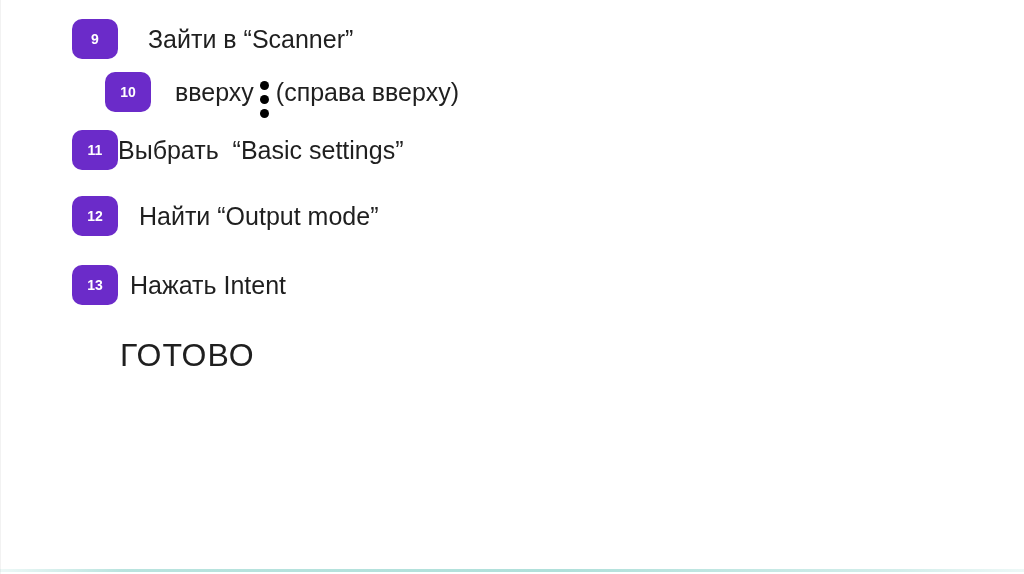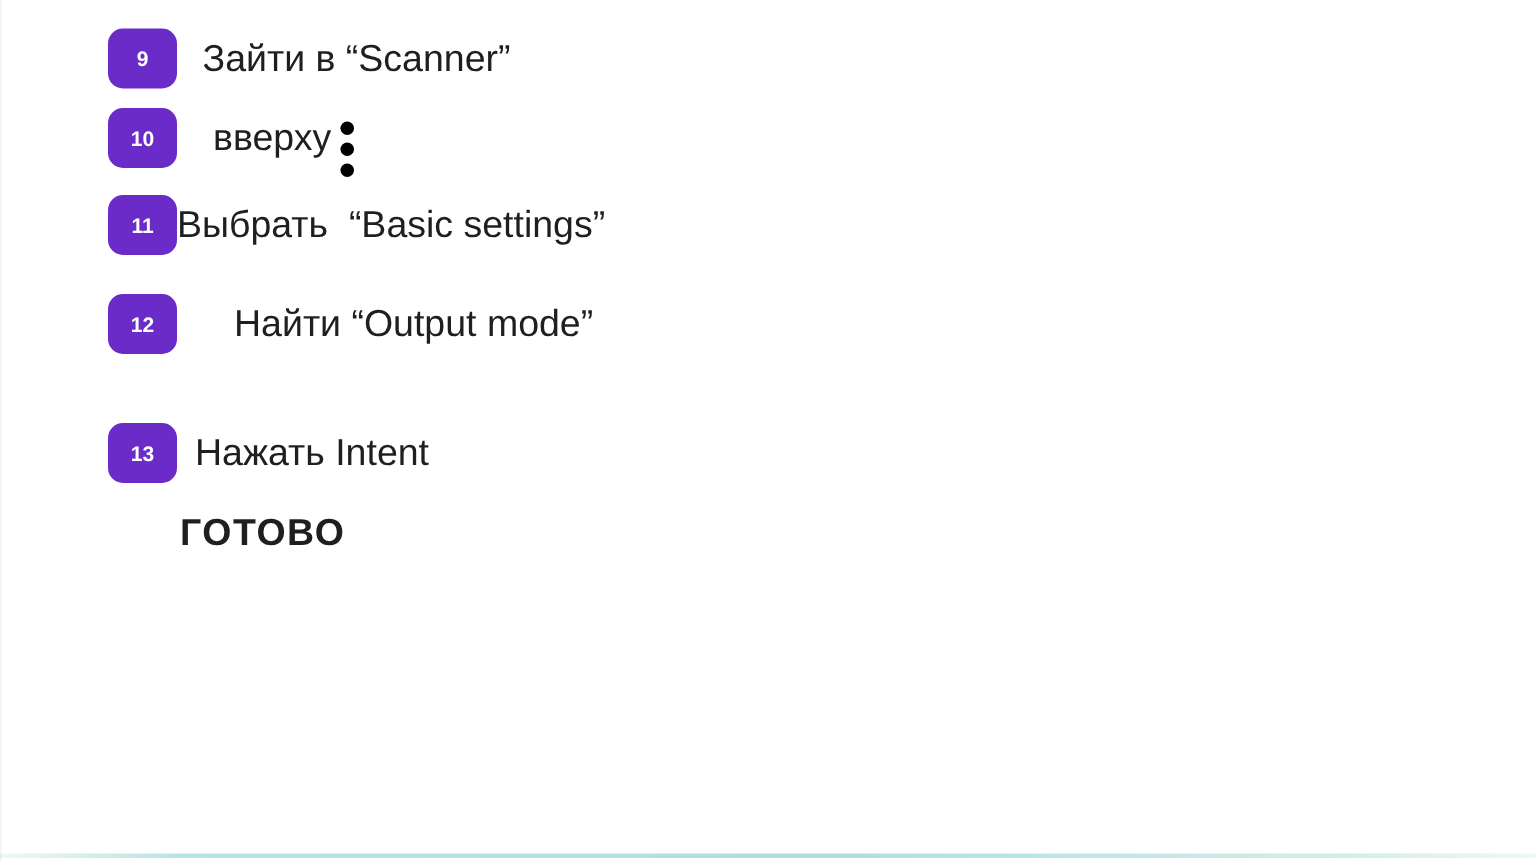--- a/index.html
+++ b/index.html
@@ -41,28 +41,28 @@
     line-height: 1;
   }
   .step-text {
     font-size: 25px;
     color: #1f1f1f;
     white-space: pre;
     line-height: 40px;
   }
   
   .row-9  { top: 19px; }
-  .row-9  .step-text { margin-left: 17px; }
-  .row-10 { top: 72px; }
+  .row-9  .step-text { margin-left: 30px; }
+  .row-10 { top: 72px; margin-left: 33px; }
   .row-10 .step-text-before { margin-left: 24px; }
   .row-11 { top: 130px; }
   .row-11 .step-text { }
   .row-12 { top: 196px; text-align: center; }
-  .row-12 .step-text { margin-left: 38px; }
-  .row-13 { top: 282px; }
+  .row-12 .step-text { margin-left: 21px; }
+  .row-13 { top: 265px; }
   .row-13 .step-text { margin-left: 12px; }
 
   .kebab-icon {
     display: inline-flex;
     flex-direction: column;
     align-items: center;
     justify-content: center;
     gap: 5px;
     margin: 0 7px 0 6px;
     transform: translateY(7px);
@@ -70,25 +70,24 @@
   .kebab-icon .dot {
     width: 9px;
     height: 9px;
     border-radius: 50%;
     background: #000000;
   }
   .done-label {
     position: absolute;
     left: 120px;
     top: 341px;
-    font-size: 25px;
+    font-size: 32px;
     letter-spacing: 1px;
     color: #1f1f1f;
     line-height: 28px;
-    font-weight: bold;
   }
   .bottom-accent-line {
     position: absolute;
     left: 0;
     right: 0;
     bottom: 2px;
     height: 3px;
     background: linear-gradient(90deg,
       rgba(79,186,173,0.10) 0%,
       rgba(79,186,173,0.40) 12%,
@@ -112,20 +111,21 @@
   <div class="step-row row-10">
     <div class="step-badge">
       <span>10</span>
     </div>
     <span class="step-text step-text-before">вверху</span>
     <span class="kebab-icon">
       <span class="dot"></span>
         <span class="dot"></span>
         <span class="dot"></span>
     </span>
+    <span class="step-text">(справа вверху)</span>
   </div>
 
   <div class="step-row row-11">
     <div class="step-badge">
       <span>11</span>
     </div>
     <span class="step-text">Выбрать  “Basic settings”</span>
   </div>
 
   <div class="step-row row-12">

